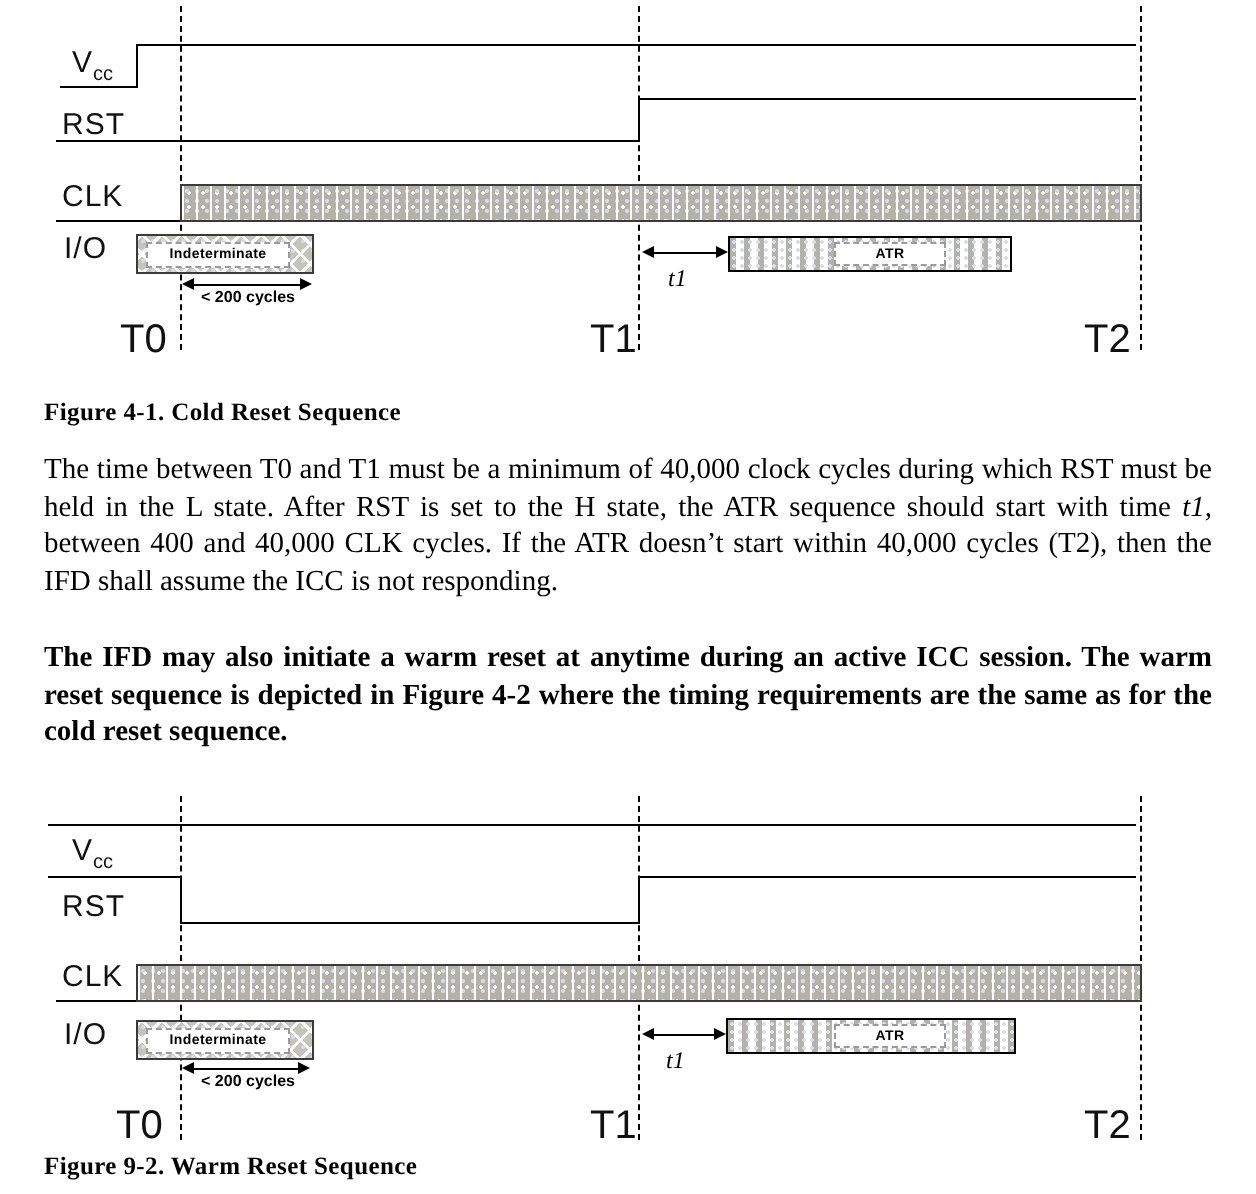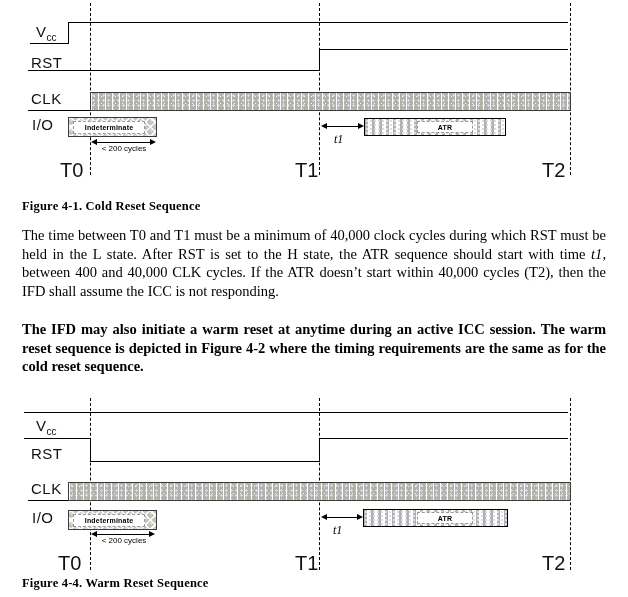--- a/index.html
+++ b/index.html
@@ -43,21 +43,21 @@
     font-size:7px;font-weight:bold;letter-spacing:.2px;line-height:1;
     display:flex;align-items:center;justify-content:center;color:#000;}
 
   .darrow{position:absolute;height:7px;}
   .darrow .shaft{position:absolute;top:3px;left:2px;right:2px;height:1px;background:#000;}
   .darrow::before,.darrow::after{content:"";position:absolute;top:0;width:0;height:0;
     border-top:3.5px solid transparent;border-bottom:3.5px solid transparent;}
   .darrow::before{left:0;border-right:6px solid #000;}
   .darrow::after{right:0;border-left:6px solid #000;}
 
-  .cycles{position:absolute;font-size:8px;font-weight:normal;text-align:center;color:#000;}
+  .cycles{position:absolute;font-size:8px;font-weight:bold;text-align:center;color:#000;}
 
   .caption{position:absolute;font:bold 12.5px "Liberation Serif",serif;color:#000;letter-spacing:.2px;}
   .para{position:absolute;width:584px;font:14.5px/18.6px "Liberation Serif",serif;
         text-align:justify;color:#000;}
   .para .it{font-style:italic;}
 </style>
 </head>
 <body>
 
 <div id="page">
@@ -139,15 +139,15 @@
       </div>
     <div class="t1lbl" style="left:333px;top:133px;">t1</div>
     <div class="atr-box" style="left:363px;top:119px;width:143px;height:16px;"></div>
     <div class="inner-label" style="left:417px;top:122px;width:54px;height:10px;">ATR</div>
 
     <div class="tmark" style="left:58px;top:162px;">T0</div>
     <div class="tmark" style="left:295px;top:162px;">T1</div>
     <div class="tmark" style="left:542px;top:162px;">T2</div>
   </div>
 
-  <div class="caption" style="left:22px;top:576px;">Figure 4-4. Warm Reset Sequence</div>
+  <div class="caption" style="left:22px;top:576px;">Figure 9-2. Warm Reset Sequence</div>
 
 </div>
 
 </body></html>

